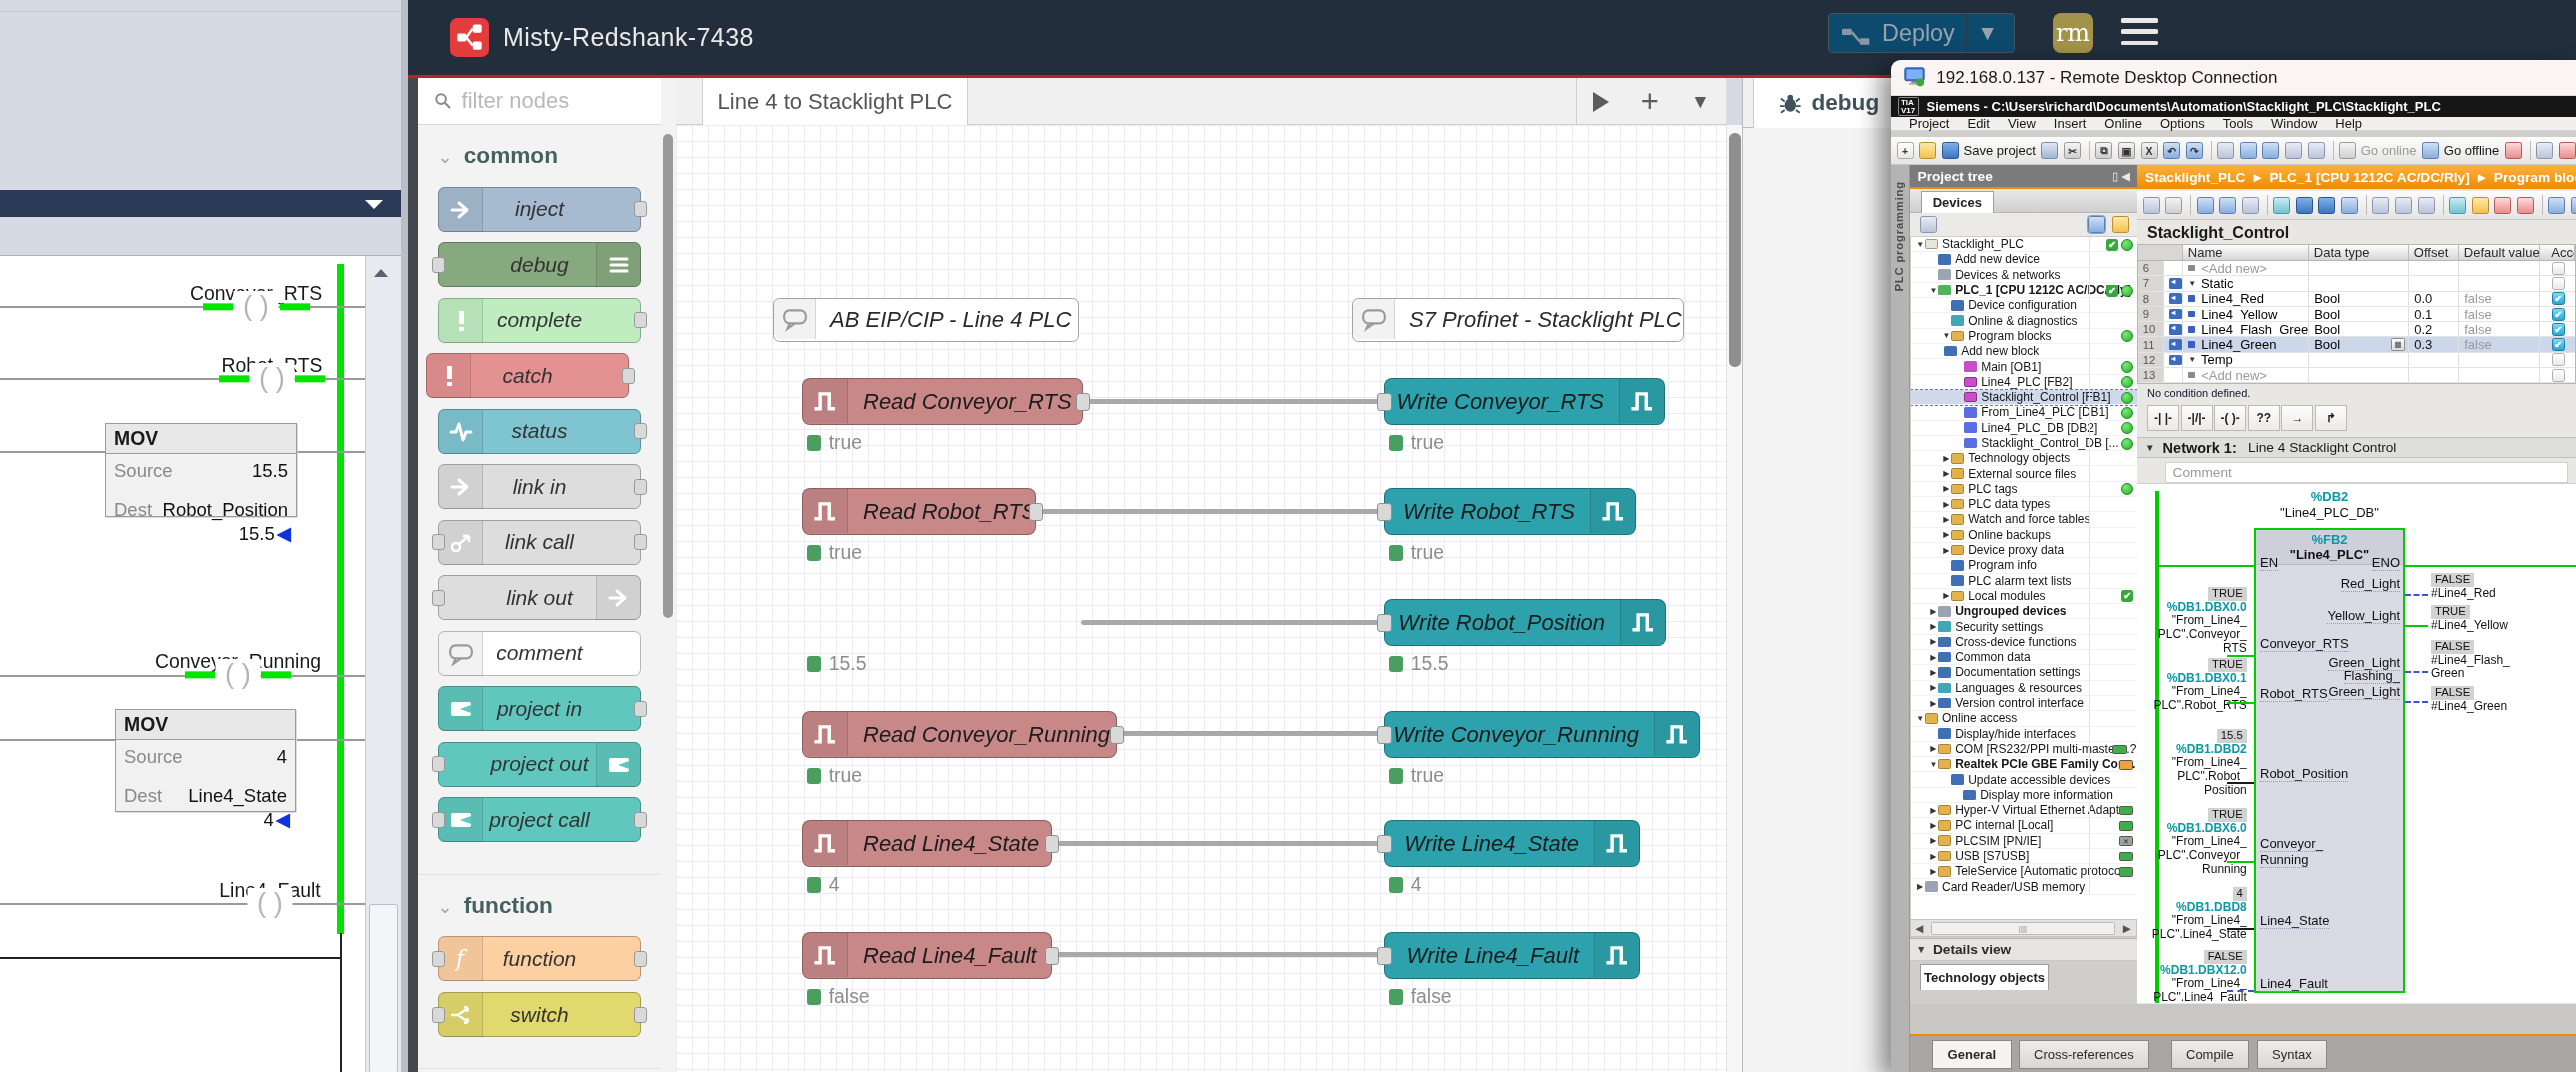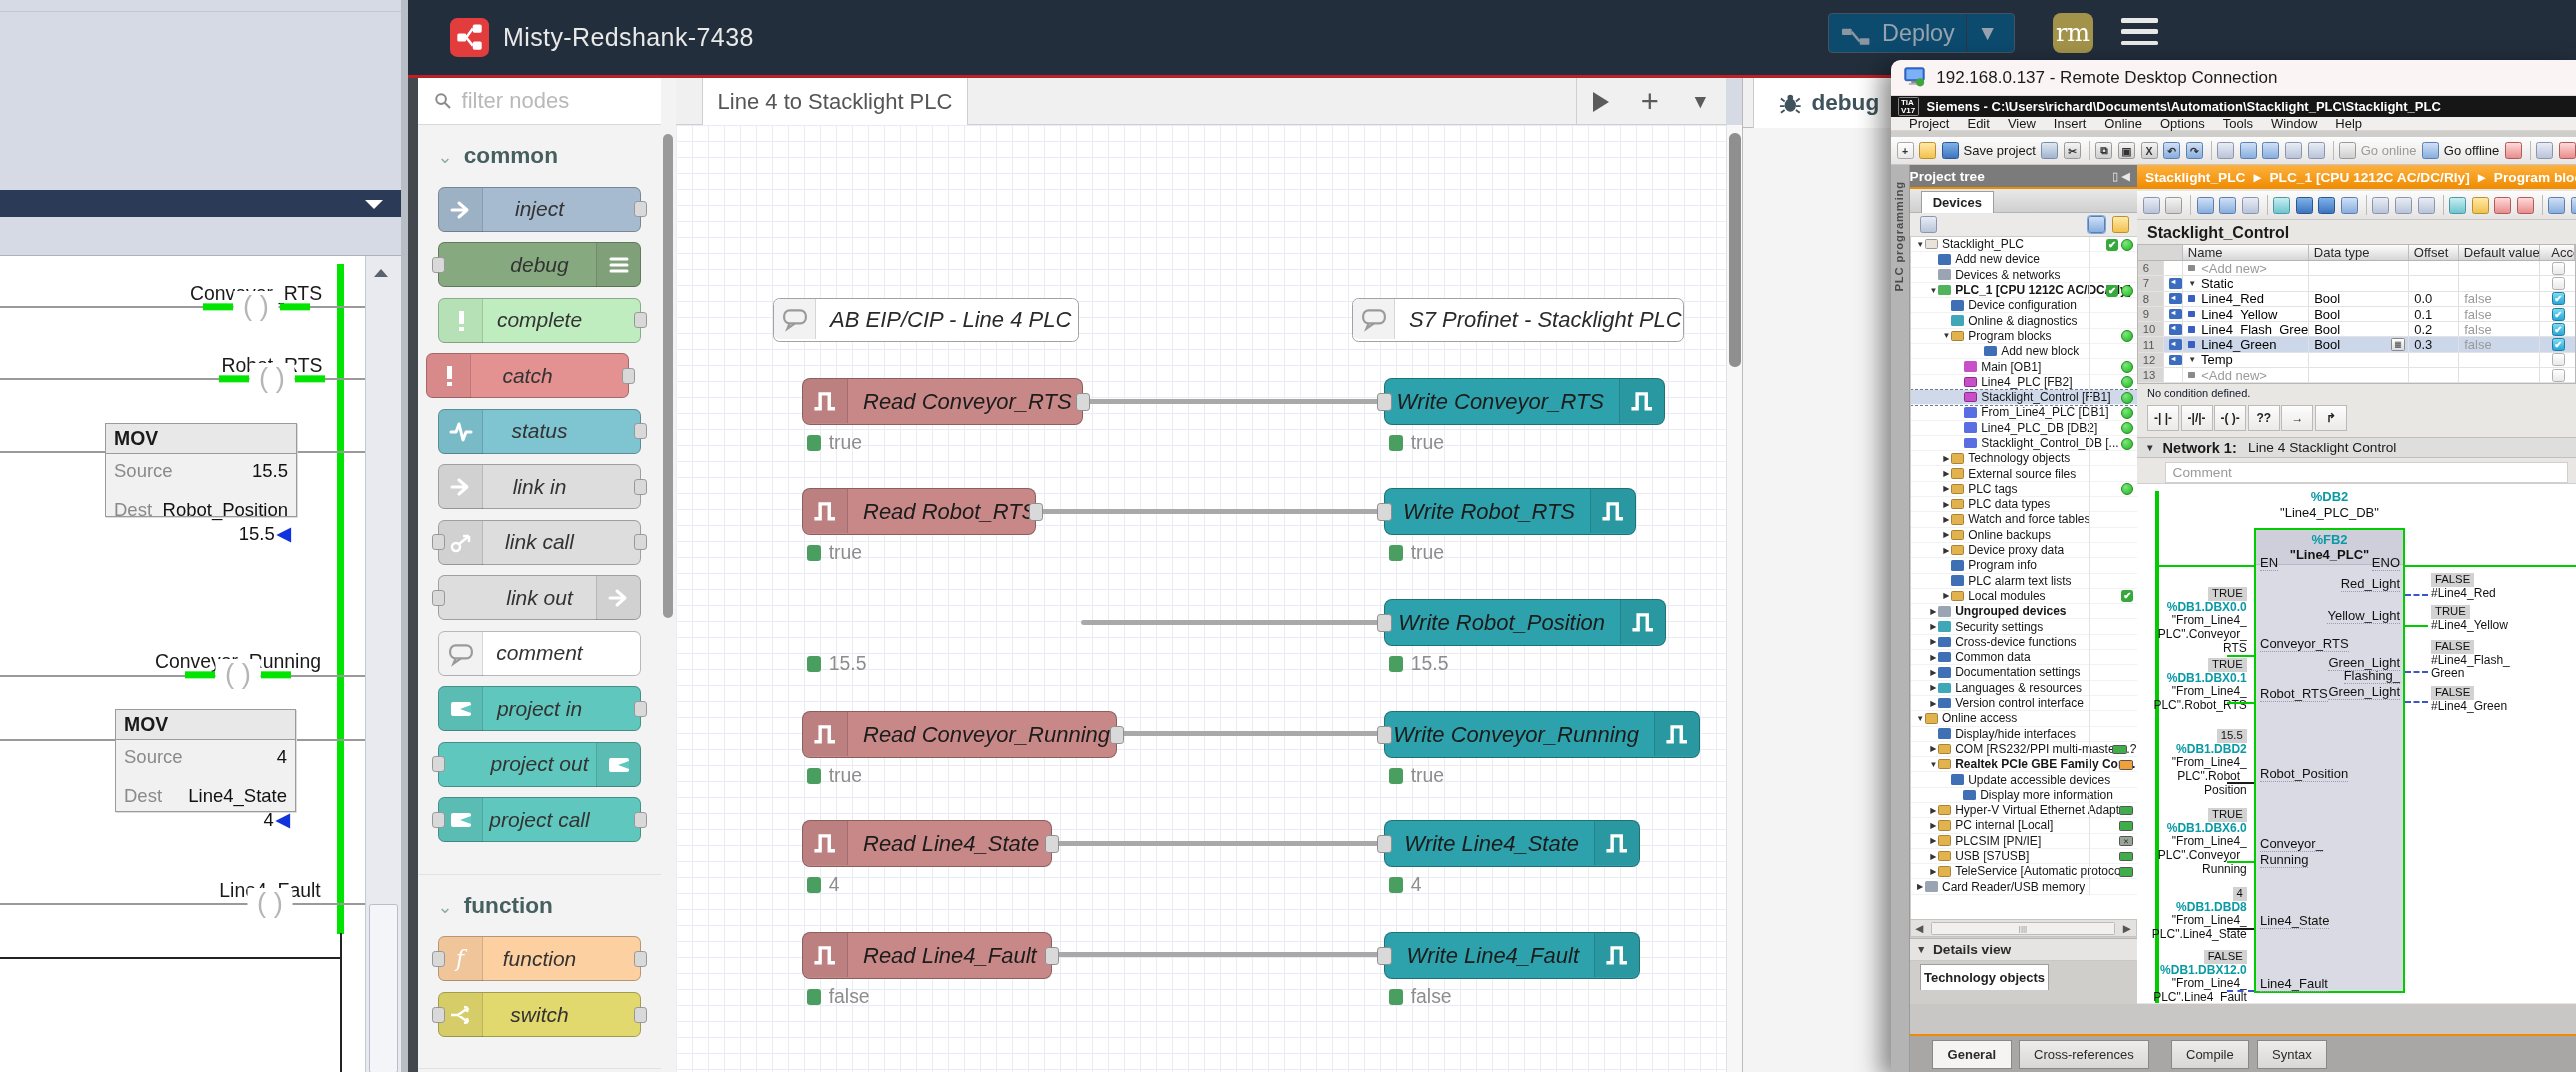--- a/index.html
+++ b/index.html
@@ -115,21 +115,21 @@
   .c-cut{background:linear-gradient(#f4f4f4,#cfcfcf);border:0.8px solid #999}
   .c-undo{background:linear-gradient(#cfe0f6,#88aede);border:0.8px solid #5c7fb0}
   .c-dev{background:linear-gradient(#e8ecf4,#b9c4da);border:0.8px solid #8b96ac}
   .c-accent{background:linear-gradient(#ffd9d9,#e88c8c);border:0.8px solid #b05b5b}
   .c-teal{background:linear-gradient(#c8eef2,#6fc4cf);border:0.8px solid #4c99a5}
   .chip .g{position:absolute;left:0;top:0;width:100%;height:100%;display:flex;align-items:center;justify-content:center;font-size:10.5px;color:#333;font-weight:bold}
   #tia-toolbar .tlabel{font-size:13px;color:#161616;margin-left:4.8px;white-space:nowrap}
   #tia-toolbar .tlabel.dis{color:#9a9a9a}
 
   #pt-header{position:absolute;left:18.5px;top:105px;width:227px;height:24px;background:#7b7b7b;color:#fff;font-size:13.7px;display:flex;align-items:center;border-bottom:2.4px solid #ef8b00}
-  #pt-header .h{font-weight:bold}
+  #pt-header .h{margin-left:8px;font-weight:bold}
   #pt-header .ic{position:absolute;right:6.5px;color:#e8e8e8;font-size:11.3px}
   #breadcrumb{position:absolute;left:246px;top:105px;width:439px;height:24px;background:linear-gradient(#fdb13f,#ef8b00);color:#fff;display:flex;align-items:center;overflow:hidden;white-space:nowrap}
   #breadcrumb .bi{font-size:13.7px;font-weight:bold;margin-left:8px}
   #breadcrumb .bs{font-size:10.5px;margin-left:8px;color:#fff}
   #side-strip{position:absolute;left:0;top:105px;width:18.5px;height:907px;background:#b4b4b4;border-right:0.8px solid #9a9a9a}
   #side-strip .vt{position:absolute;left:1.6px;top:16px;writing-mode:vertical-rl;transform:rotate(180deg);font-size:11.3px;font-weight:bold;color:#4c4c4c;letter-spacing:0.8px}
 
   #pt-tabs{position:absolute;left:18.5px;top:129px;width:227px;height:24px;background:linear-gradient(#e9e9e9,#cfcfcf);border-bottom:0.8px solid #b5b5b5}
   #pt-tab-dev{position:absolute;left:11.3px;top:2.4px;width:73px;height:22px;background:#fff;border:0.8px solid #9e9e9e;border-bottom:none;font-size:13px;font-weight:bold;color:#222;display:flex;align-items:center;justify-content:center}
   #pt-tools{position:absolute;left:18.5px;top:153px;width:227px;height:24px;background:#eceae8;border-bottom:0.8px solid #cfcdca}
@@ -832,21 +832,21 @@
           <span class="marks"></span>
         </div>
         <div class="trow" style="padding-left: 31px;">
           <span class="exp">▼</span>
           <span class="ti fold"></span>
           <span class="lb">Program blocks</span>
           <span class="marks">
             <span class="mk dot"></span>
           </span>
         </div>
-        <div class="trow" style="padding-left: 64px;">
+        <div class="trow" style="padding-left: 24px;">
           <span class="exp"></span>
           <span class="ti blue"></span>
           <span class="lb">Add new block</span>
           <span class="marks"></span>
         </div>
         <div class="trow" style="padding-left: 44px;">
           <span class="exp"></span>
           <span class="ti ob"></span>
           <span class="lb">Main [OB1]</span>
           <span class="marks">

